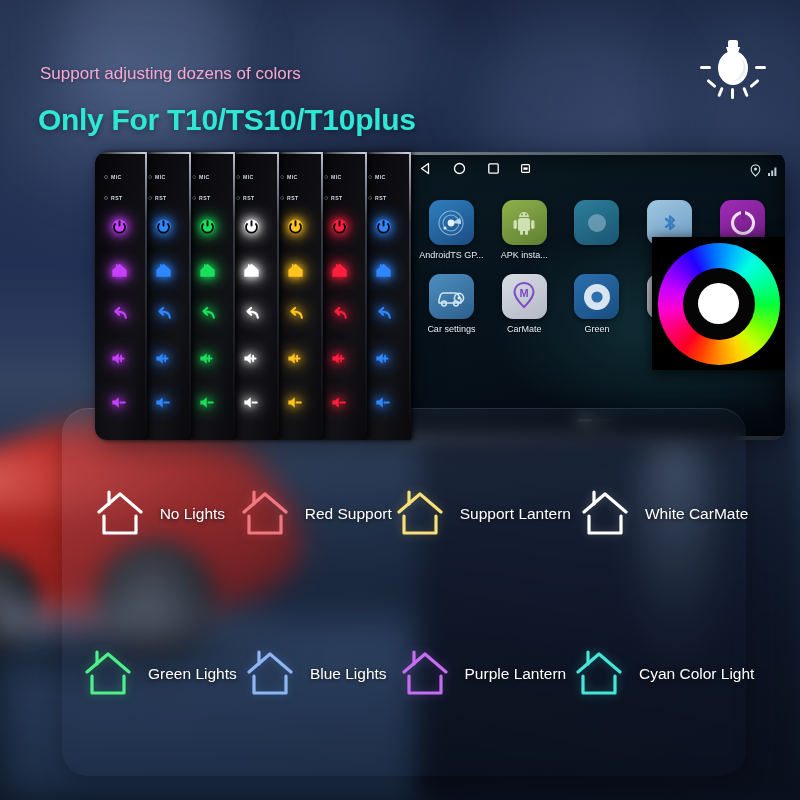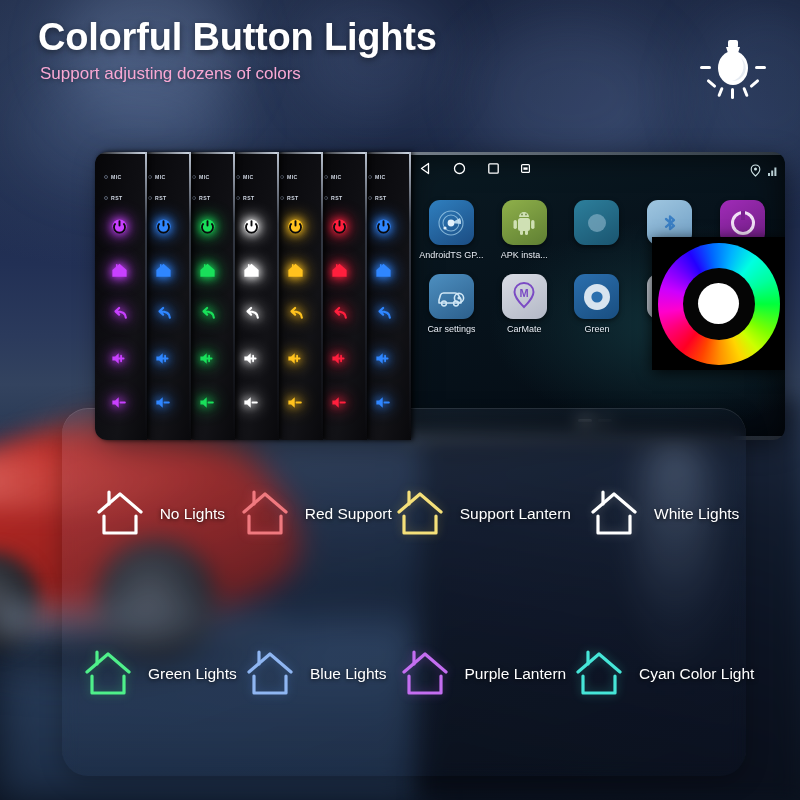--- a/index.html
+++ b/index.html
@@ -225,22 +225,22 @@
   <div class="pillar"></div>
   <div class="car-shadow"></div>
   <div class="car-roof"></div>
   <div class="car-body"></div>
   <div class="car-hi"></div>
   <div class="wheel wheel-b"></div>
   <div class="wheel wheel-a"></div>
   <div class="road-smear"></div>
 
   <div class="header">
-    <div class="h-title">Colorful Button Lights</div>
     <div class="h-sub">Support adjusting dozens of colors</div>
+    <div class="h-model">Only For T10/TS10/T10plus</div>
     <div class="bulb-icon">
       <svg viewBox="0 0 78 70" width="78" height="70">
         <g fill="#ffffff">
           <rect x="34" y="8" width="10" height="8" rx="2"></rect>
           <path d="M32 15 h14 l-2 6 h-10 z"></path>
           <ellipse cx="39" cy="36" rx="15" ry="17"></ellipse>
           <path d="M47 26 a13 13 0 0 1 -9 23 a15 15 0 0 0 9 -23 z" fill="#cfd8e6" opacity=".55"></path>
           <rect x="6" y="34" width="11" height="3" rx="1.5"></rect>
           <rect x="61" y="34" width="11" height="3" rx="1.5"></rect>
           <rect x="12" y="50" width="11" height="3" rx="1.5" transform="rotate(40 17.5 51.5)"></rect>
@@ -751,21 +751,21 @@
       </div>
       <div class="lantern">
         <div class="lhouse">
       <div class="lglow" style="background:rgba(255,255,255,0.22)"></div>
       <svg viewBox="0 0 56 52" width="56" height="52" style="filter:drop-shadow(0 0 5px rgba(255,255,255,0.22));">
         <path d="M7 24 L28 6 L49 24" fill="none" stroke="#ffffff" stroke-width="3.2" stroke-linecap="round" stroke-linejoin="round"></path>
         <path d="M17 16 L17 4" fill="none" stroke="#ffffff" stroke-width="3.2" stroke-linecap="round"></path>
         <path d="M12 28 L12 45 L44 45 L44 28" fill="none" stroke="#ffffff" stroke-width="3.2" stroke-linecap="round" stroke-linejoin="round"></path>
       </svg>
     </div>
-    <div class="llabel">White Lights</div>
+    <div class="llabel">White CarMate</div>
       </div>
       <div class="lantern">
         <div class="lhouse">
       <div class="lglow" style="background:rgba(50,230,120,0.35)"></div>
       <svg viewBox="0 0 56 52" width="56" height="52" style="filter:drop-shadow(0 0 5px rgba(50,230,120,0.35));">
         <path d="M7 24 L28 6 L49 24" fill="none" stroke="#4ff08a" stroke-width="3.2" stroke-linecap="round" stroke-linejoin="round"></path>
         <path d="M17 16 L17 4" fill="none" stroke="#4ff08a" stroke-width="3.2" stroke-linecap="round"></path>
         <path d="M12 28 L12 45 L44 45 L44 28" fill="none" stroke="#4ff08a" stroke-width="3.2" stroke-linecap="round" stroke-linejoin="round"></path>
       </svg>
     </div>

